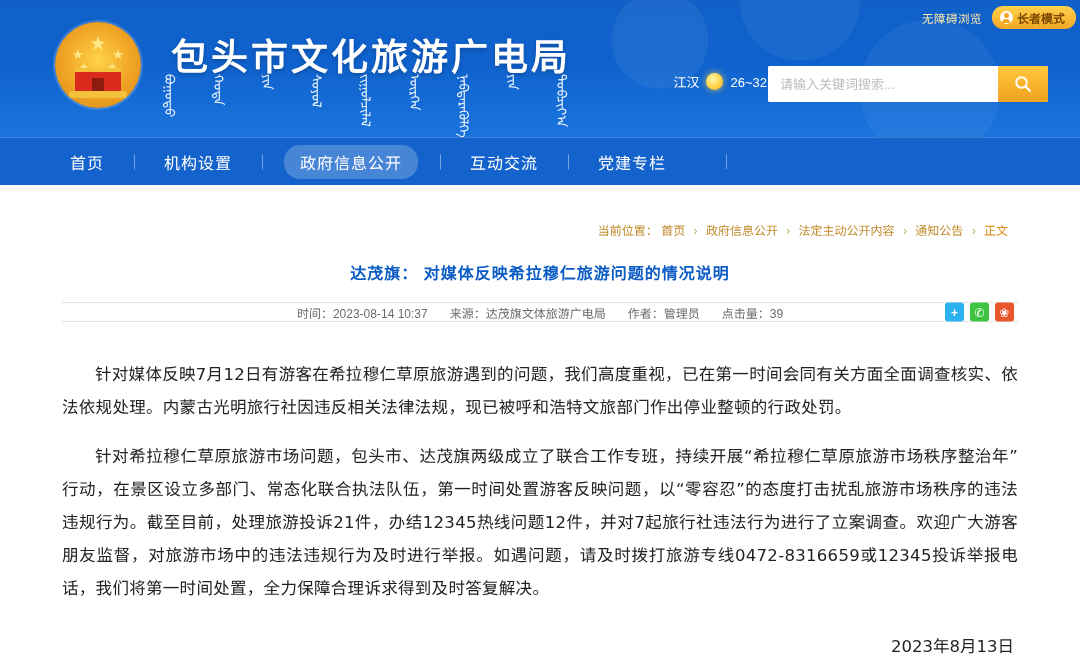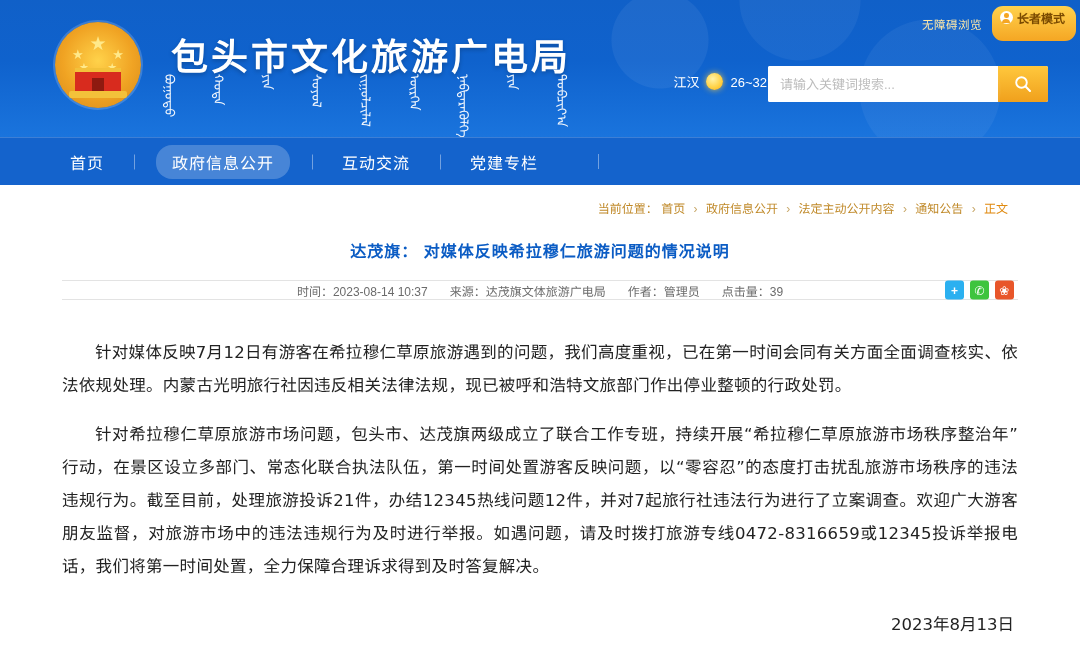--- a/index.html
+++ b/index.html
@@ -48,21 +48,21 @@
   }
   .elder-btn {
     display: flex;
     align-items: center;
     gap: 4px;
     background: linear-gradient(180deg, #ffd24d 0%, #f5a623 100%);
     color: #7a4a00;
     font-size: 12px;
     font-weight: bold;
     border-radius: 11px;
-    padding: 3px 11px 15px 8px;
+    padding: 3px 11px 3px 8px;
     cursor: pointer;
   }
   .elder-btn .person {
     display: inline-block;
     width: 13px; height: 13px;
     border-radius: 50%;
     background: #ffffff;
     position: relative;
   }
   .elder-btn .person::before {
@@ -249,20 +249,21 @@
     margin-left: 30px;
   }
 
   
   .crumb {
     width: 1080px;
     padding: 14px 72px 6px 0;
     text-align: right;
     font-size: 12px;
     color: #b08a3c;
+    margin-top: 22px;
   }
   .crumb .label { color: #c08a2a; }
   .crumb a { color: #c08a2a; text-decoration: none; cursor: pointer; }
   .crumb .sep { color: #c8a86a; margin: 0 5px; }
   .crumb .current { color: #e08a10; }
 
   
   .article {
     width: 956px;
     margin: 0 auto;
@@ -382,20 +383,23 @@
         <circle cx="8.5" cy="8.5" r="5.3" fill="none" stroke="#ffffff" stroke-width="1.9"></circle>
         <line x1="12.6" y1="12.6" x2="17" y2="17" stroke="#ffffff" stroke-width="2.1" stroke-linecap="round"></line>
       </svg>
     </button>
   </div>
 </div>
 
 <div class="nav">
   <div class="nav-item">
     <span class="nav-label">首页</span>
+  </div>
+  <div class="nav-item">
+    <span class="nav-label">机构设置</span>
   </div>
   <div class="nav-item active">
     <span class="nav-label">政府信息公开</span>
   </div>
   <div class="nav-item">
     <span class="nav-label">互动交流</span>
   </div>
   <div class="nav-item">
     <span class="nav-label">党建专栏</span>
   </div>

